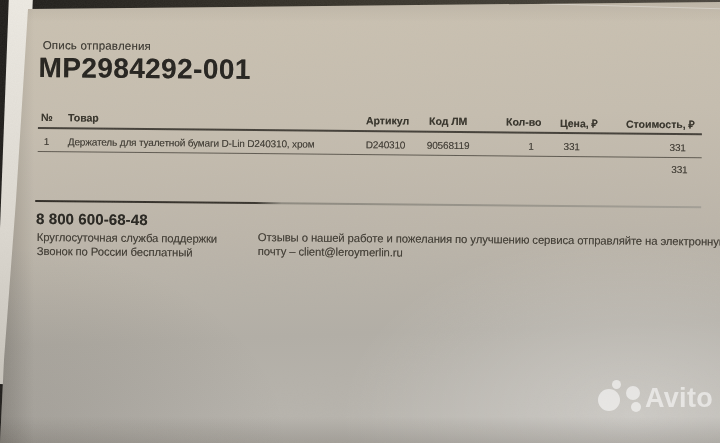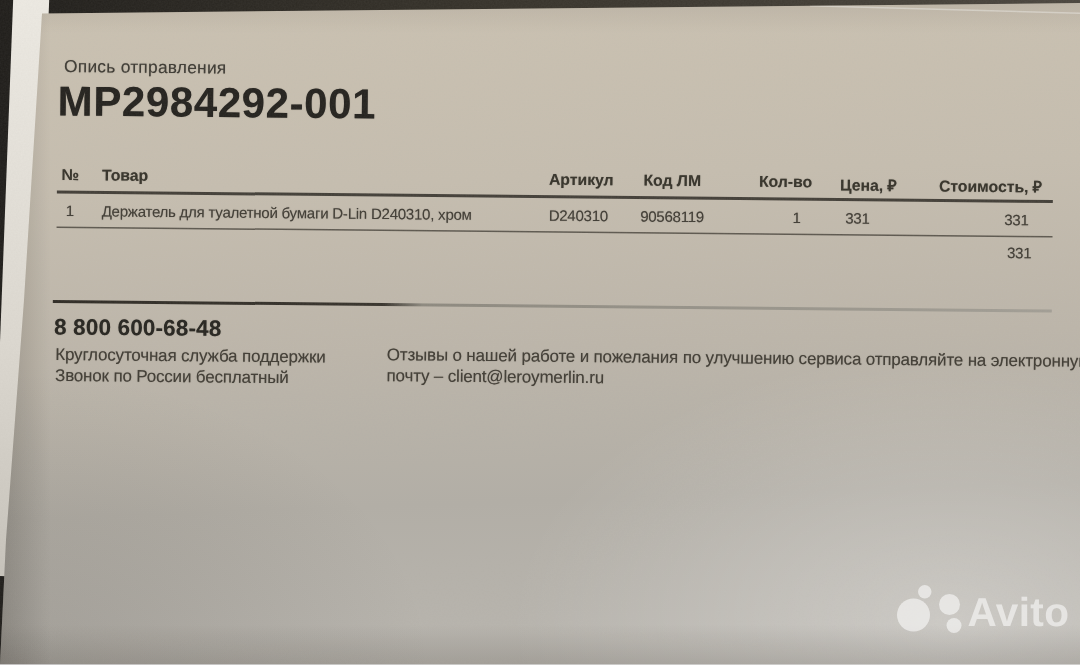--- a/index.html
+++ b/index.html
@@ -52,21 +52,21 @@
   .td{top:136px;font-size:10px;letter-spacing:-0.15px;color:#403c34;}
   .num-r{text-align:right;}
   .bigrule{
     left:36px;top:200px;width:666px;height:2.4px;
     background:linear-gradient(90deg,#2e2a24 0%, #36322b 33%, #8d897f 37%, #a29e95 100%);
   }
   .phone{left:37px;top:210px;font-size:15px;font-weight:700;letter-spacing:0.1px;color:#26241f;}
   .note{font-size:11.3px;letter-spacing:-0.1px;color:#403c34;}
   .grain{position:absolute;left:0;top:0;pointer-events:none;}
   
-  .watermark{position:absolute;left:596px;top:385px;width:120px;height:45px;color:rgba(255,255,255,0.55);}
+  .watermark{position:absolute;left:596px;top:375px;width:120px;height:45px;color:rgba(255,255,255,0.55);}
   .wm-c{position:absolute;border-radius:50%;background:rgba(255,255,255,0.55);}
   .wm-big{left:2px;top:14px;width:22px;height:22px;}
   .wm-small{left:16px;top:5px;width:9px;height:9px;}
   .wm-med{left:30px;top:11px;width:14px;height:14px;}
   .wm-dot{left:35px;top:27px;width:10px;height:10px;}
   .wm-text{position:absolute;left:49px;top:8px;font-size:27px;font-weight:700;letter-spacing:0.3px;}
 </style>
 </head>
 <body>
 

